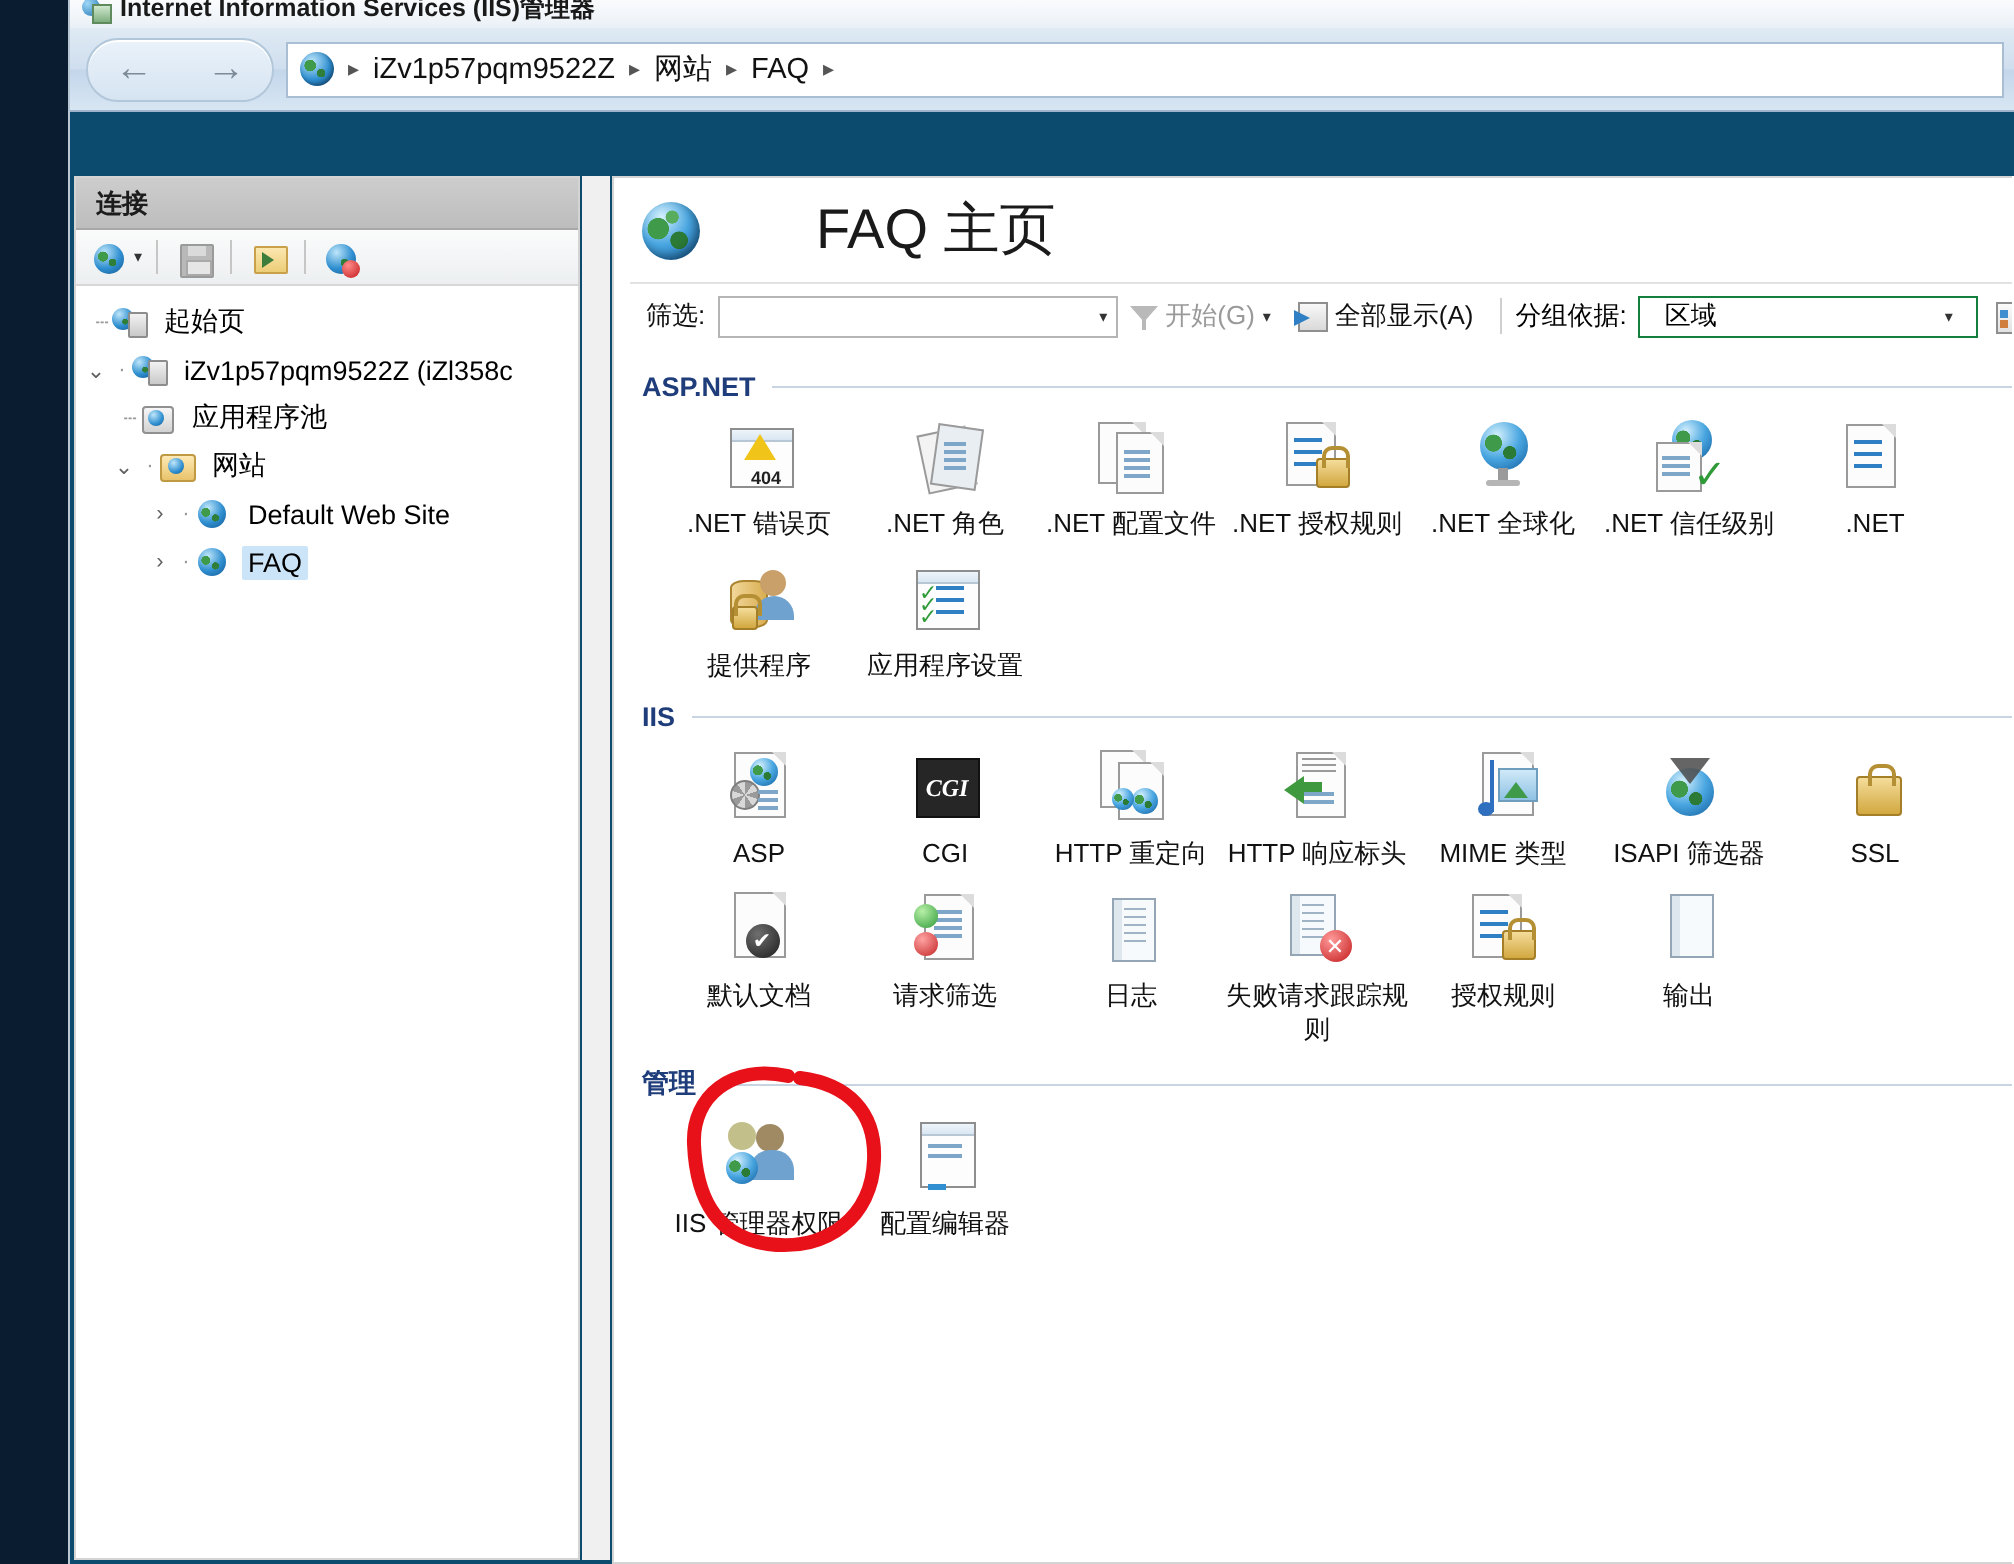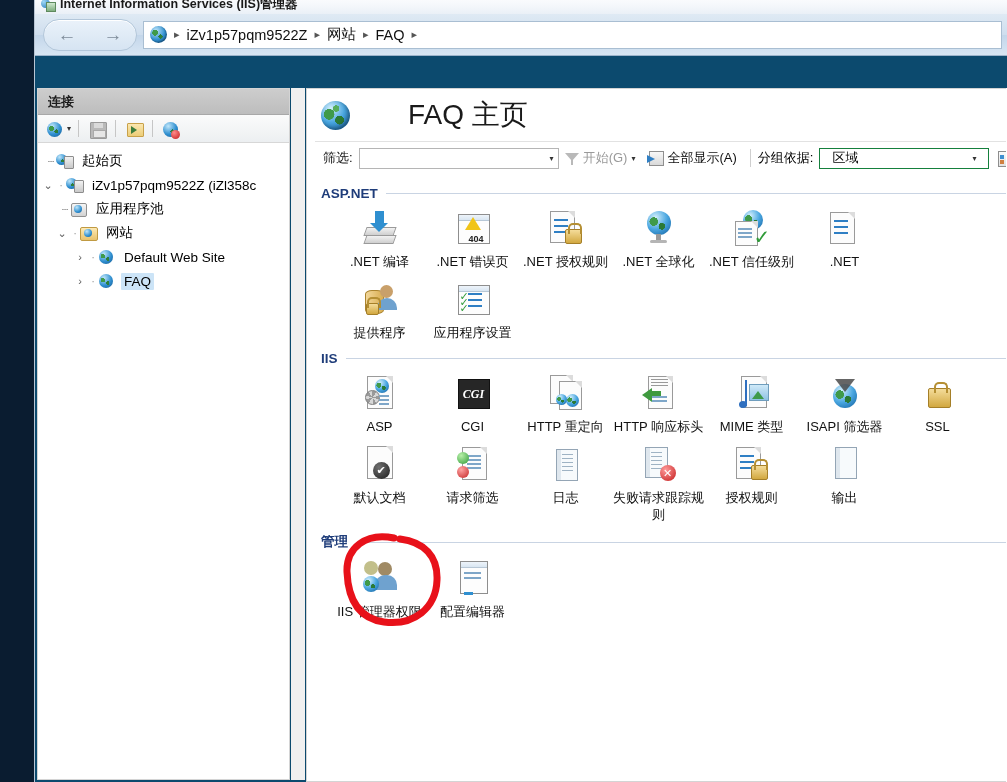--- a/index.html
+++ b/index.html
@@ -454,32 +454,41 @@
 
       <div class="group">
         <div class="ghdr">
           <span class="gname">ASP.NET</span>
           <span class="gline"></span>
         </div>
 
         <div class="rowband">
           <div class="cell">
             <div class="cellicon">
-              <i class="i-stack" style="position:absolute;inset:0"></i>
-                <i class="arrowdn"></i>
-            </div>
-            <div class="celllabel">.NET 编译</div>
-          </div>
-          <div class="cell">
-            <div class="cellicon">
               <i class="win"></i>
                 <i class="warn"></i>
                 <span class="err404">404</span>
             </div>
             <div class="celllabel">.NET 错误页</div>
+          </div>
+          <div class="cell">
+            <div class="cellicon">
+              <i class="tag"></i>
+                <i class="tag2"></i>
+              <i class="lines" style="left:20px;top:12px;width:11px"></i>
+            </div>
+            <div class="celllabel">.NET 角色</div>
+          </div>
+          <div class="cell">
+            <div class="cellicon">
+              <i class="doc" style="left:4px;top:2px;width:22px;height:29px"></i>
+              <i class="doc" style="left:13px;top:7px;width:22px;height:29px"></i>
+              <i class="lines" style="left:17px;top:16px;width:13px"></i>
+            </div>
+            <div class="celllabel">.NET 配置文件</div>
           </div>
           <div class="cell">
             <div class="cellicon">
               <i class="doc" style="left:5px;top:2px;width:23px;height:30px"></i>
               <i class="checklist" style="left:9px;top:10px;width:14px;height:2px;box-shadow:0 6px 0 #2f7fc4,0 12px 0 #2f7fc4"></i>
               <i class="lock" style="left:20px;top:20px;width:15px;height:13px"></i>
             </div>
             <div class="celllabel">.NET 授权规则</div>
           </div>
           <div class="cell">

